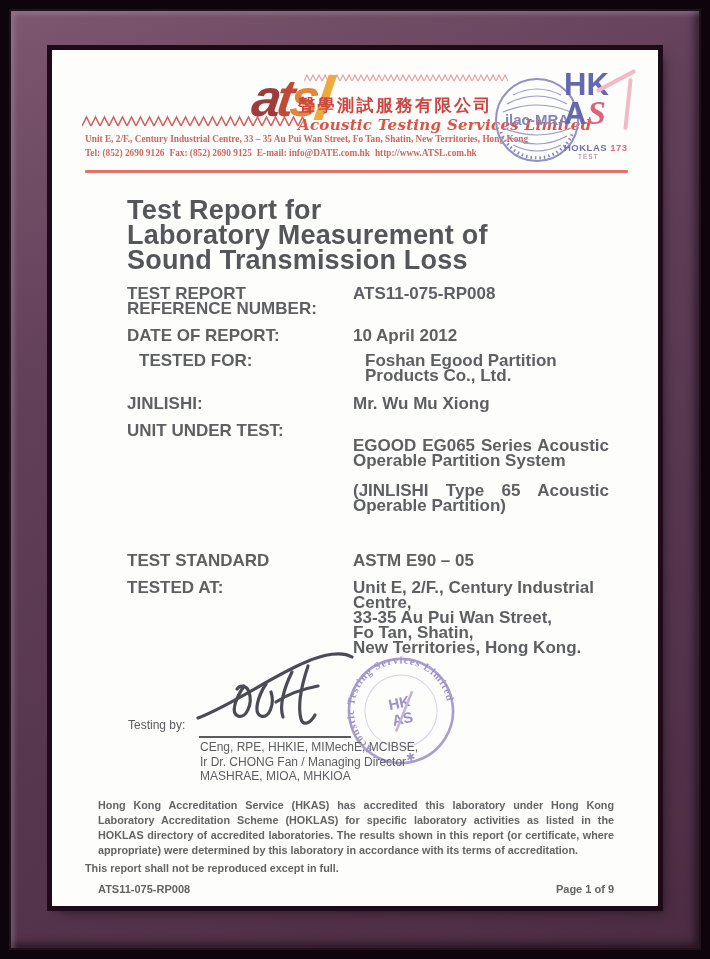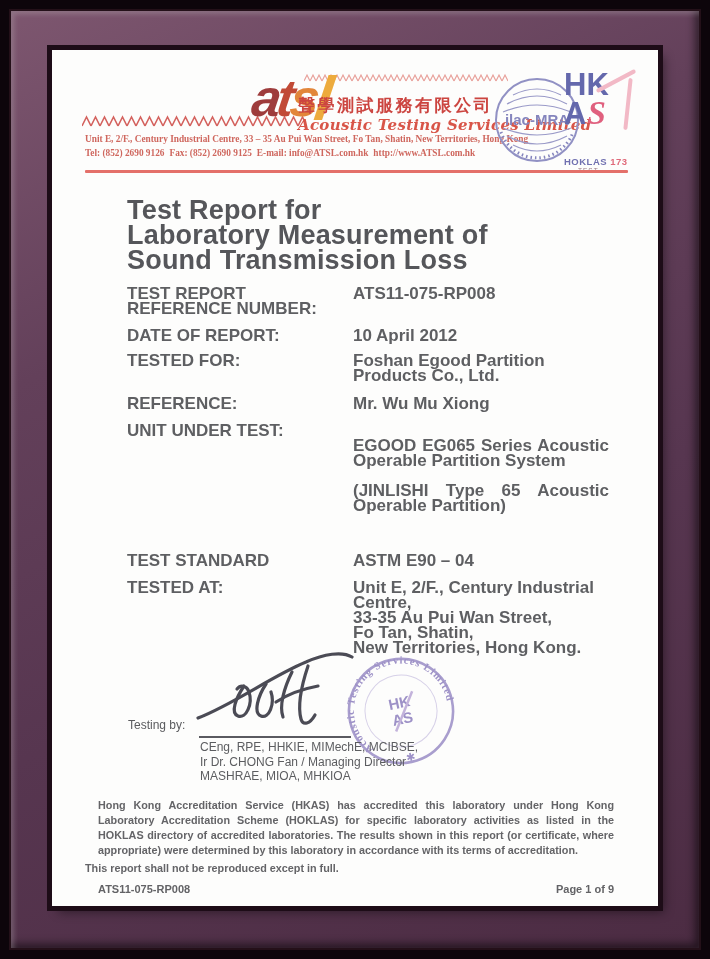--- a/index.html
+++ b/index.html
@@ -80,41 +80,41 @@
     font-family: "Liberation Serif", serif;
   }
   .hkas-ribbon1 {
     position: absolute; left: 30px; top: 9px; width: 44px; height: 4px;
     background: #f2b9c6; transform: rotate(-28deg); border-radius: 2px;
   }
   .hkas-ribbon2 {
     position: absolute; left: 62px; top: 8px; width: 4px; height: 52px;
     background: #f2b9c6; border-radius: 2px; transform: rotate(6deg);
   }
-  .hoklas-line { margin-top: 20px; font-size: 9.5px; font-weight: bold; color: #7070b0; letter-spacing: .5px; }
+  .hoklas-line { margin-top: 6px; font-size: 9.5px; font-weight: bold; color: #7070b0; letter-spacing: .5px; }
   .hoklas-line .num { color: #e06a7a; }
   .hoklas-sub { font-size: 6.5px; color: #9a7a86; letter-spacing: 1px; margin-left: 14px; }
 
   
   .report-title {
     position: absolute; left: 75px; top: 148px;
     color: #55565a; font-weight: bold; font-size: 27px; line-height: 25px;
     letter-spacing: .2px;
   }
 
   
   .fields {
     position: absolute; left: 75px; top: 236px; width: 482px;
     color: #5e5f62; font-size: 17px; font-weight: bold; line-height: 15px;
   }
   .frow { display: grid; grid-template-columns: 226px 1fr; }
   .frow .fval { white-space: pre-line; }
   .frow.just .fval div { text-align: justify; }
   .mb12 { margin-bottom: 12px; } .mb10 { margin-bottom: 10px; }
-  .mb13 { margin-bottom: 13px; } .mb0  { margin-bottom: 0; }
+  .mb13 { margin-bottom: 13px; margin-left: 12px; } .mb0  { margin-bottom: 0; }
   .mb25 { margin-bottom: 25px; }
 
   
   .sig-svg  { position: absolute; left: 140px; top: 592px; }
   .stamp-svg{ position: absolute; left: 288px; top: 600px; opacity: .85; }
   .approved-label { position: absolute; left: 76px; top: 668px; font-size: 12px; color: #5a5b5e; }
   .sig-line { position: absolute; left: 147px; top: 686px; width: 152px; height: 2px; background: #5a5a60; }
   .approver {
     position: absolute; left: 148px; top: 690px;
     font-size: 12px; line-height: 14.5px; color: #5c5d60;
@@ -165,21 +165,21 @@
 
         <div class="atsl-logo"><span class="l1">a</span><span class="l2">t</span><span class="l3">s</span><span class="l4">l</span></div>
 
         <div class="company-zh">聲學測試服務有限公司</div>
         <div class="company-en">Acoustic Testing Services Limited</div>
 
         <div class="hdr-address">Unit E, 2/F., Century Industrial Centre, 33 – 35 Au Pui Wan Street, Fo Tan, Shatin, New Territories, Hong Kong</div>
         <div class="hdr-contact">
           <span>Tel: (852) 2690 9126</span>
           <span>Fax: (852) 2690 9125</span>
-          <span>E-mail: info@ATSL.com.hk</span>
+          <span>E-mail: info@DATE.com.hk</span>
           <span>http://www.ATSL.com.hk</span>
         </div>
 
         <svg class="ilac-logo" width="88" height="88" viewBox="0 0 88 88">
           <circle cx="44" cy="44" r="41" fill="none" stroke="#9191c4" stroke-width="2"></circle>
           <path d="M14,28 Q44,12 74,28" fill="none" stroke="#9a9ac8" stroke-width="1.2"></path>
           <path d="M20,19 Q44,7 68,19" fill="none" stroke="#9a9ac8" stroke-width="1.2"></path>
           <path d="M10,36 Q44,22 78,36" fill="none" stroke="#9a9ac8" stroke-width="1.2"></path>
           <path d="M14,60 Q44,76 74,60" fill="none" stroke="#9a9ac8" stroke-width="1.2"></path>
           <path d="M20,69 Q44,81 68,69" fill="none" stroke="#9a9ac8" stroke-width="1.2"></path>
@@ -218,33 +218,33 @@
           <div class="fval">10 April 2012</div>
         </div>
         <div class="frow mb13">
           <div class="flabel">TESTED FOR:</div>
           <div class="fval">Foshan Egood Partition Products Co., Ltd.</div>
         </div>
         <div class="frow mb0">
           <div class="flabel"></div>
         </div>
         <div class="frow mb12">
-          <div class="flabel">REFERENCE:</div>
+          <div class="flabel">JINLISHI:</div>
           <div class="fval">Mr. Wu Mu Xiong</div>
         </div>
         <div class="frow just mb25">
           <div class="flabel">UNIT UNDER TEST:</div>
           <div class="fval">
             <div>EGOOD EG065 Series Acoustic Operable Partition System</div>
             <div>(JINLISHI Type 65 Acoustic Operable Partition)</div>
           </div>
         </div>
         <div class="frow mb12">
           <div class="flabel">TEST STANDARD</div>
-          <div class="fval">ASTM E90 – 04</div>
+          <div class="fval">ASTM E90 – 05</div>
         </div>
         <div class="frow">
           <div class="flabel">TESTED AT:</div>
           <div class="fval">Unit E, 2/F., Century Industrial Centre,
 33-35 Au Pui Wan Street,
 Fo Tan, Shatin,
 New Territories, Hong Kong.</div>
         </div>
       </div>
 

